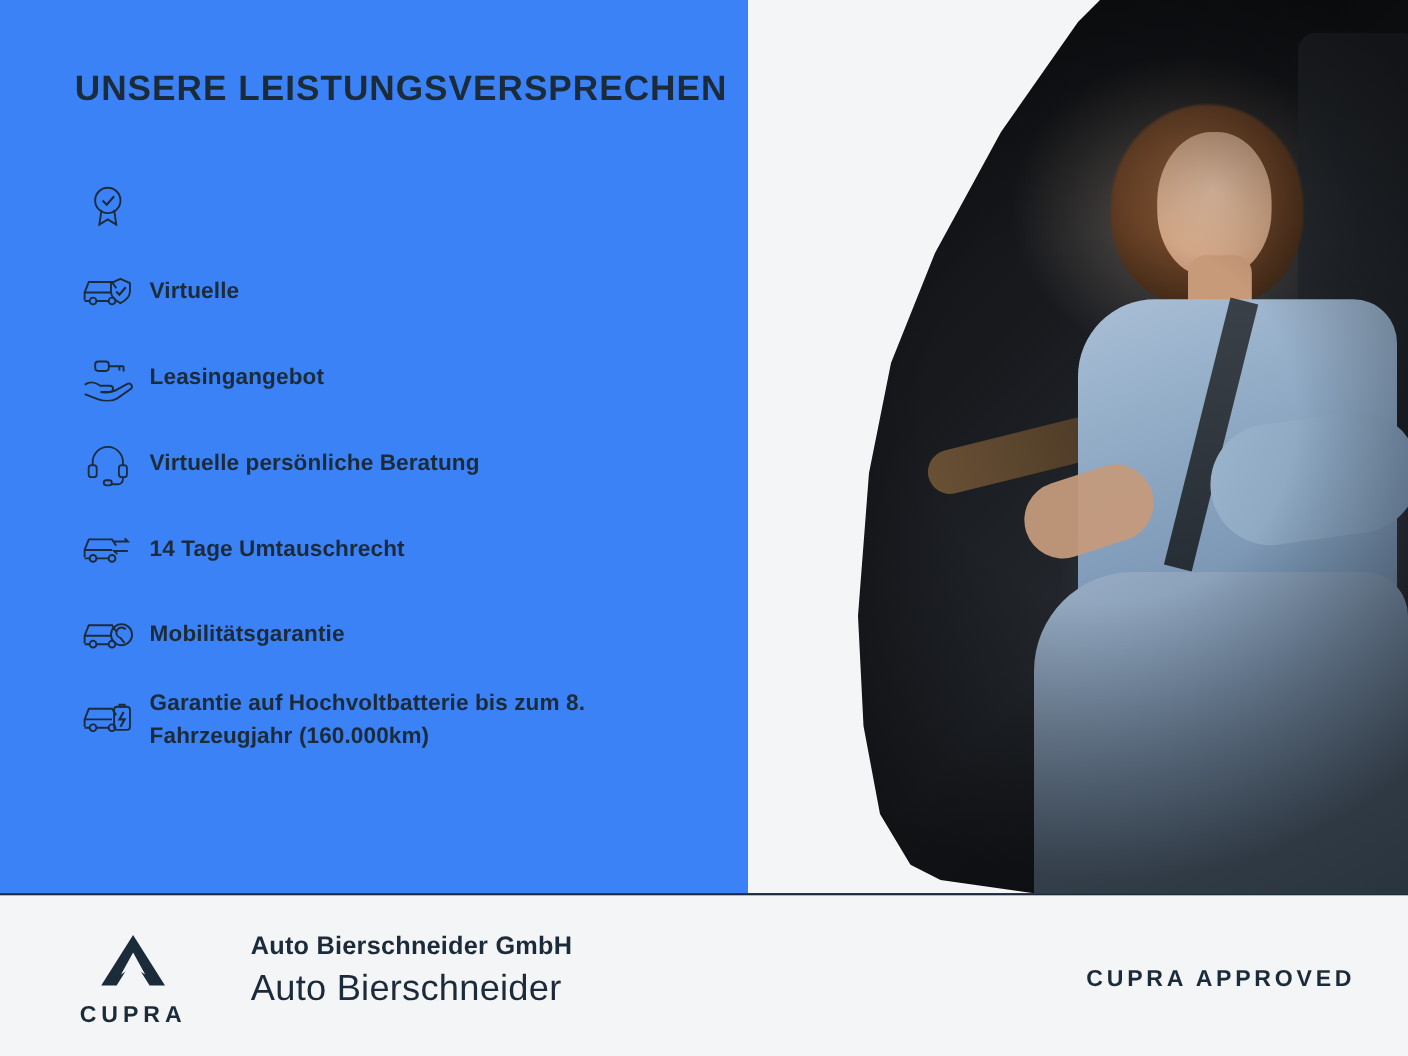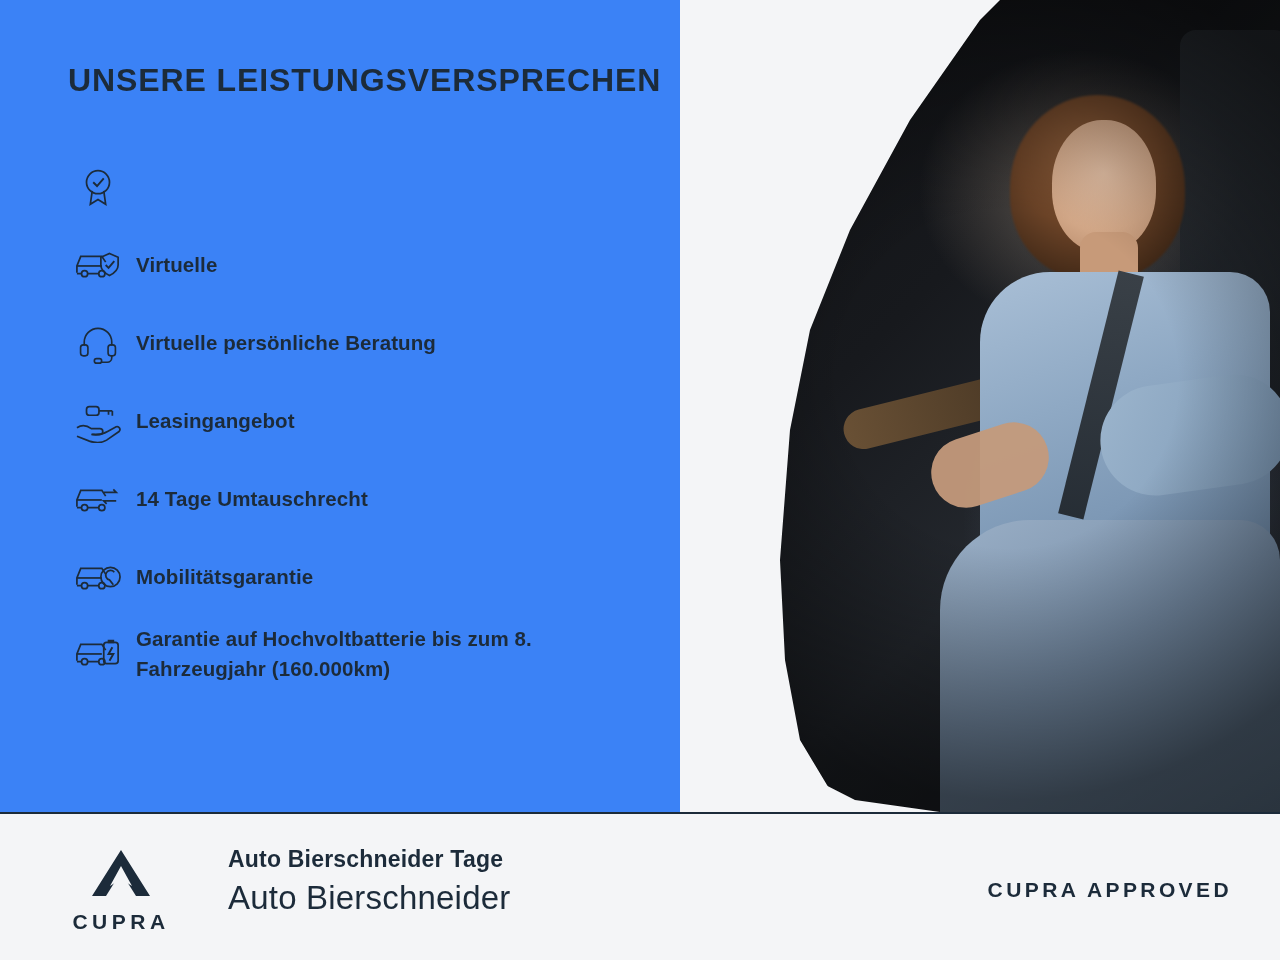--- a/index.html
+++ b/index.html
@@ -291,41 +291,41 @@
           <path d="M38 12 l9 4 v8 c0 6 -5 9 -9 11 c-4 -2 -9 -5 -9 -11 v-8 z"></path>
           <path d="M34 24 l3 3 l6 -7" stroke-width="2"></path>
         </svg>
       </div>
       <div class="feature-label">Virtuelle</div>
     </div>
 
 
     <div class="feature">
       <div class="feature-icon">
+        <svg width="50" height="44" viewBox="0 0 52 46" fill="none" stroke="#1c2b3a" stroke-width="1.8">
+          <rect x="14" y="8" width="13" height="9" rx="3"></rect>
+          <path d="M27 12.5 h14 M37 12.5 v4 M41 12.5 v5"></path>
+          <path d="M4 30 c6 -4 11 -2 15 1 h9 a3 3 0 0 1 0 6 h-8"></path>
+          <path d="M19 37 c6 1 12 0 17 -3 l9 -5 a3 3 0 0 1 3 5 l-13 9 c-5 3 -12 3 -18 1 l-13 -5"></path>
+        </svg>
+      </div>
+      <div class="feature-label">Leasingangebot</div>
+    </div>
+
+    <div class="feature">
+      <div class="feature-icon">
         <svg width="44" height="44" viewBox="0 0 48 48" fill="none" stroke="#1c2b3a" stroke-width="1.8">
           <path d="M9 27 v-4 a15 15 0 0 1 30 0 v4"></path>
           <rect x="5" y="26" width="8" height="12" rx="3"></rect>
           <rect x="35" y="26" width="8" height="12" rx="3"></rect>
           <path d="M39 38 v2 a5 5 0 0 1 -5 5 h-7"></path>
           <rect x="20" y="41" width="8" height="5" rx="2.5"></rect>
         </svg>
       </div>
       <div class="feature-label">Virtuelle persönliche Beratung</div>
-    </div>
-
-    <div class="feature">
-      <div class="feature-icon">
-        <svg width="50" height="44" viewBox="0 0 52 46" fill="none" stroke="#1c2b3a" stroke-width="1.8">
-          <rect x="14" y="8" width="13" height="9" rx="3"></rect>
-          <path d="M27 12.5 h14 M37 12.5 v4 M41 12.5 v5"></path>
-          <path d="M4 30 c6 -4 11 -2 15 1 h9 a3 3 0 0 1 0 6 h-8"></path>
-          <path d="M19 37 c6 1 12 0 17 -3 l9 -5 a3 3 0 0 1 3 5 l-13 9 c-5 3 -12 3 -18 1 l-13 -5"></path>
-        </svg>
-      </div>
-      <div class="feature-label">Leasingangebot</div>
     </div>
 
     <div class="feature">
       <div class="feature-icon">
         <svg width="50" height="46" viewBox="0 0 52 48" fill="none" stroke="#1c2b3a" stroke-width="1.8">
           <path d="M4 32 v-7 l4-10 h22 l4 6"></path>
           <path d="M4 25 h26"></path>
           <circle cx="12" cy="33" r="3.2"></circle>
           <circle cx="30" cy="33" r="3.2"></circle>
           <path d="M4 33 h5 M15 33 h12"></path>
@@ -373,20 +373,20 @@
 
     <div class="brand-logo">
       <svg width="74" height="58" viewBox="0 0 74 58" fill="none">
         <path d="M37 4 L66 50 L52 50 L37 26 L22 50 L8 50 Z" fill="#1c2b3a"></path>
         <path d="M37 20 L48 40 L37 33 L26 40 Z" fill="#f4f5f7"></path>
       </svg>
       <div class="wordmark">CUPRA</div>
     </div>
 
     <div class="dealer">
-      <div class="dealer-line1">Auto Bierschneider Tage</div>
+      <div class="dealer-line1">Auto Bierschneider GmbH</div>
       <div class="dealer-line2">Auto Bierschneider</div>
     </div>
 
     <div class="approved">CUPRA APPROVED</div>
   </div>
 
 </div>
 
 </body></html>

